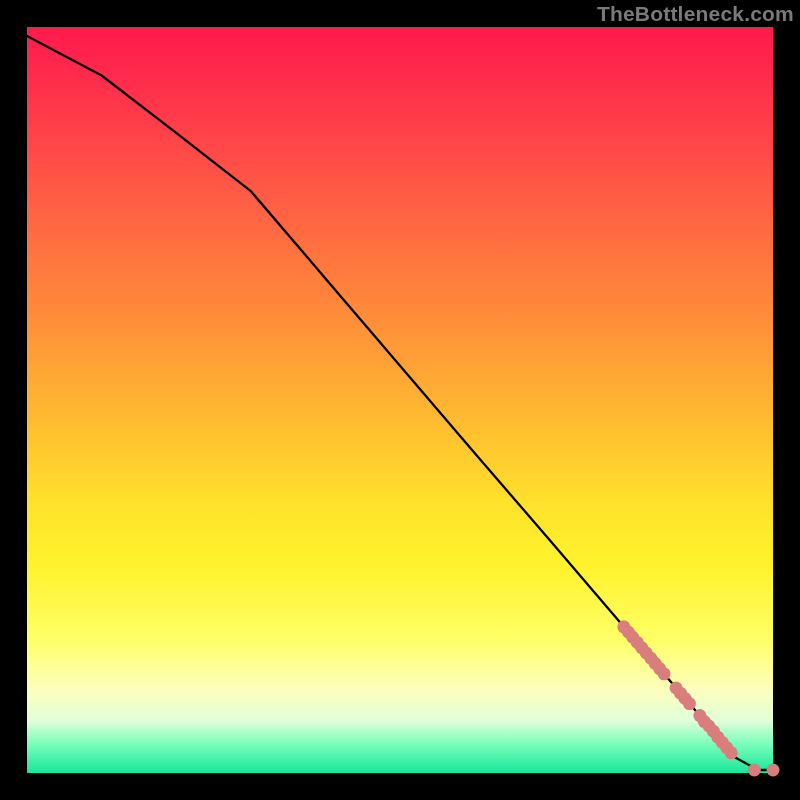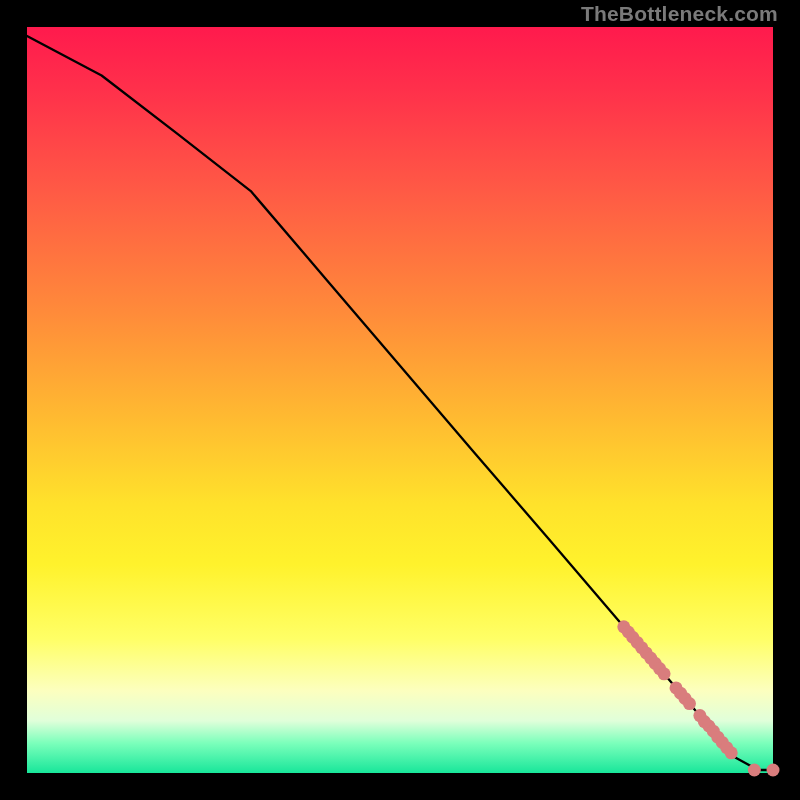--- a/index.html
+++ b/index.html
@@ -35,21 +35,21 @@
       #ffff66 82%,
       #fcffbf 89%,
       #e0ffda 93%,
       #7bffbb 96%,
       #18e69a 100%
     );
   }
   .watermark {
     position: absolute;
     top: 2px;
-    right: 22px;
+    right: 6px;
     font: 600 21px Arial, Helvetica, sans-serif;
     color: #7a7a7a;
     letter-spacing: 0.2px;
     user-select: none;
   }
   svg.overlay {
     position: absolute;
     left: 0;
     top: 0;
     width: 800px;

